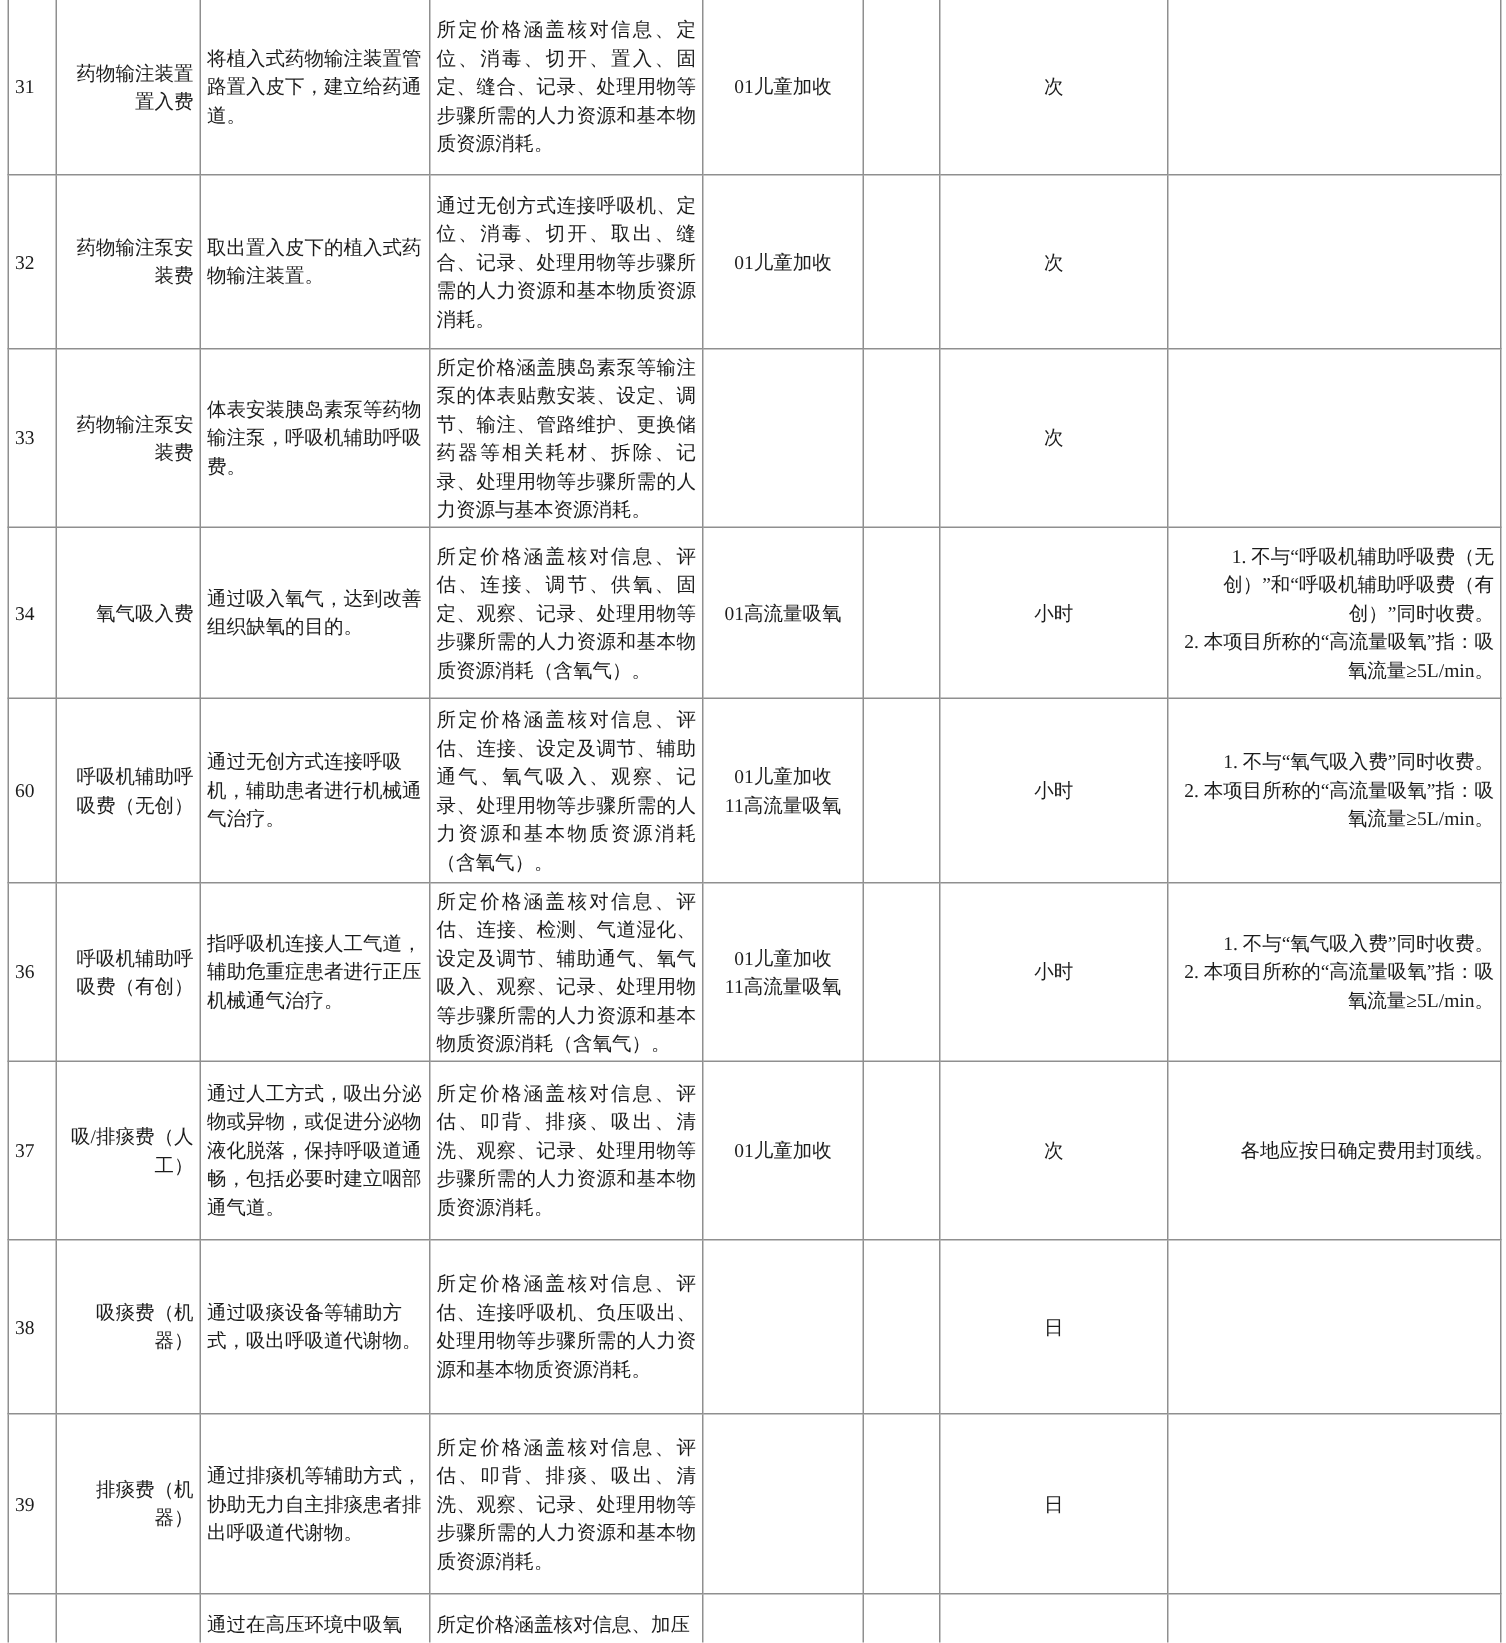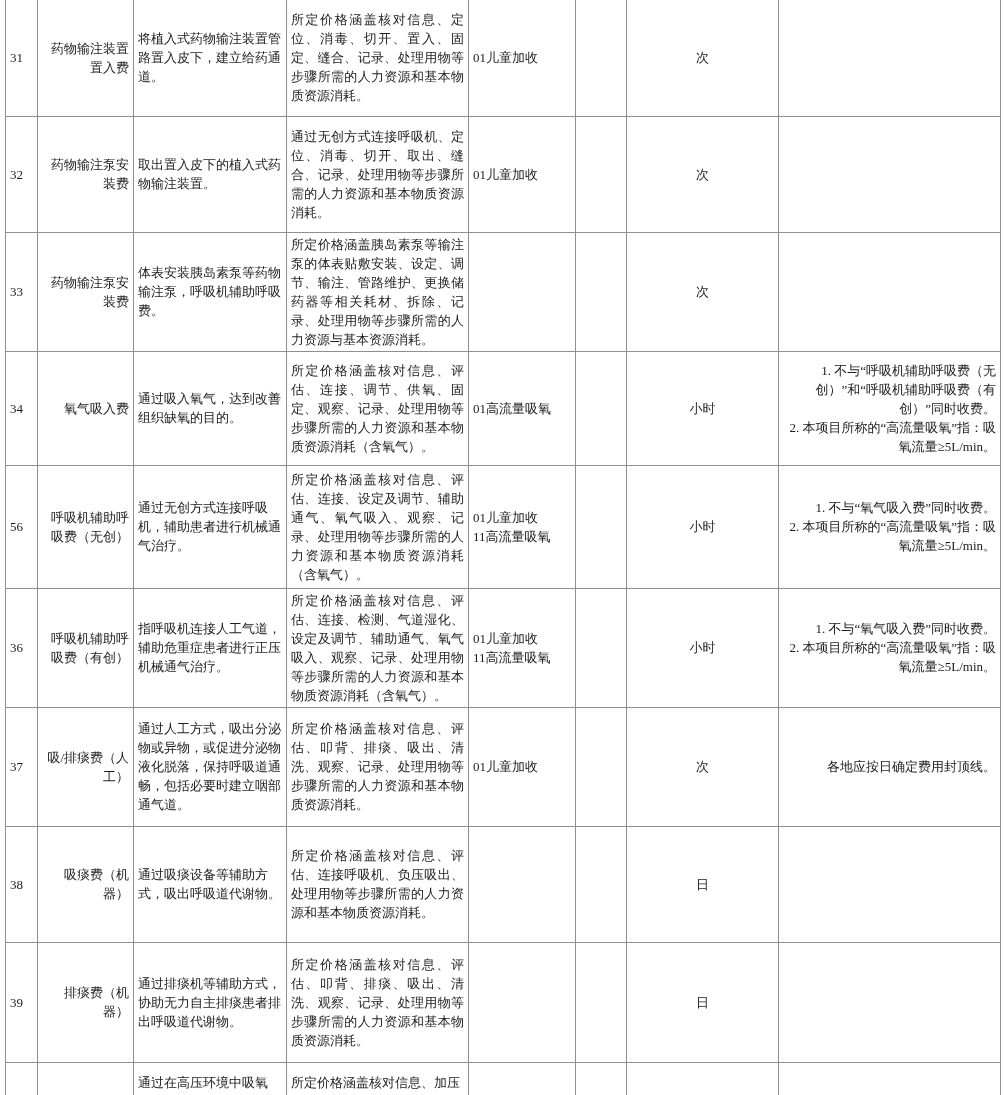--- a/index.html
+++ b/index.html
@@ -29,21 +29,21 @@
     vertical-align: middle;
     padding: 2px 4px;
     overflow: hidden;
     word-break: break-all;
   }
   table.fee-table tr.first-row td { border-top: none; }
   td.c-num  { text-align: left; }
   td.c-name { text-align: right; }
   td.c-desc { text-align: left; }
   td.c-cov  { text-align: justify; text-align-last: left; padding: 2px 5px; margin-top: 16px; }
-  td.c-code { text-align: left; white-space: pre-line; padding: 2px 3px; }
+  td.c-code { text-align: center; white-space: pre-line; padding: 2px 3px; }
   td.c-extra{ }
   td.c-unit { text-align: center; }
   td.c-notes{ text-align: right; white-space: pre-line; padding: 2px 4px; }
   tr.partial-row td { vertical-align: top; padding-top: 10px; }
 </style>
 </head>
 <body>
 
 <div class="page">
   <table class="fee-table">
@@ -93,21 +93,21 @@
         <td class="c-name">氧气吸入费</td>
         <td class="c-desc">通过吸入氧气，达到改善组织缺氧的目的。</td>
         <td class="c-cov">所定价格涵盖核对信息、评估、连接、调节、供氧、固定、观察、记录、处理用物等步骤所需的人力资源和基本物质资源消耗（含氧气）。</td>
         <td class="c-code">01高流量吸氧</td>
         <td class="c-extra"></td>
         <td class="c-unit">小时</td>
         <td class="c-notes">1. 不与“呼吸机辅助呼吸费（无创）”和“呼吸机辅助呼吸费（有创）”同时收费。
 2. 本项目所称的“高流量吸氧”指：吸氧流量≥5L/min。</td>
       </tr>
       <tr style="height:123px">
-        <td class="c-num">56</td>
+        <td class="c-num">60</td>
         <td class="c-name">呼吸机辅助呼吸费（无创）</td>
         <td class="c-desc">通过无创方式连接呼吸机，辅助患者进行机械通气治疗。</td>
         <td class="c-cov">所定价格涵盖核对信息、评估、连接、设定及调节、辅助通气、氧气吸入、观察、记录、处理用物等步骤所需的人力资源和基本物质资源消耗（含氧气）。</td>
         <td class="c-code">01儿童加收
 11高流量吸氧</td>
         <td class="c-extra"></td>
         <td class="c-unit">小时</td>
         <td class="c-notes">1. 不与“氧气吸入费”同时收费。
 2. 本项目所称的“高流量吸氧”指：吸氧流量≥5L/min。</td>
       </tr>

